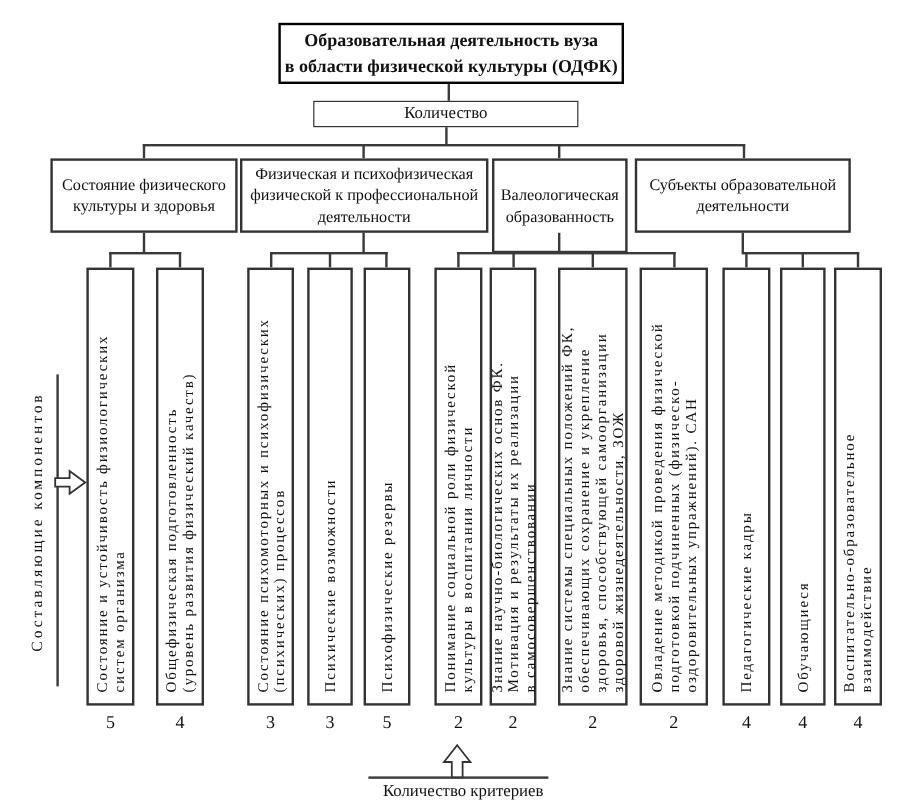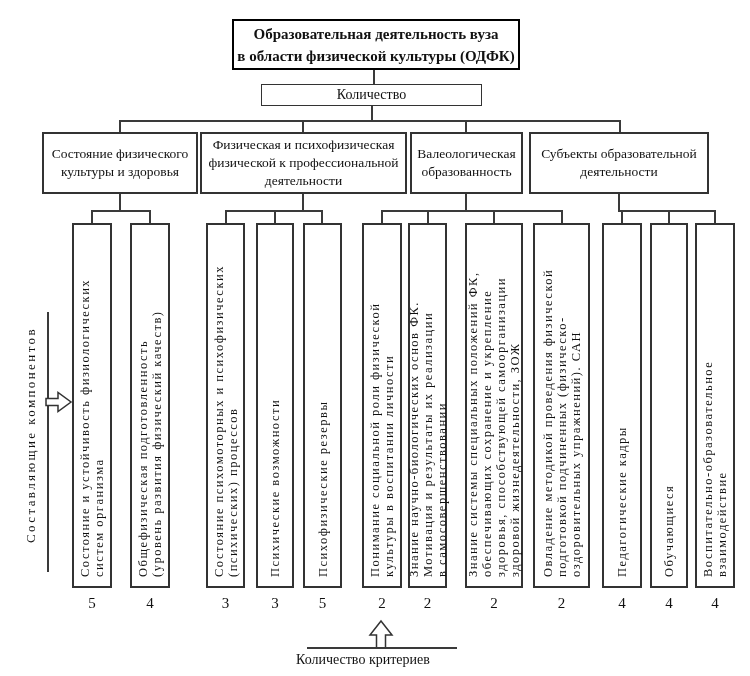--- a/index.html
+++ b/index.html
@@ -23,21 +23,21 @@
   }
   .vtext {
     writing-mode:vertical-rl; transform:rotate(180deg);
     white-space:pre-line; font-size:12.5px; line-height:1.12; letter-spacing:1.5px;
     box-sizing:border-box; padding:9px 1px; height:100%; text-align:left;
   }
   .hl, .vl { position:absolute; background:#3a3a3a; }
   .hl { height:1.5px; }
   .vl { width:1.5px; }
   .num { position:absolute; font-size:15px; text-align:center; }
-  .caption { position:absolute; font-size:14px; text-align:left; }
+  .caption { position:absolute; font-size:14px; text-align:center; }
   .leftcap {
     position:absolute; display:flex; align-items:center; justify-content:center;
   }
   .leftcap span {
     writing-mode:vertical-rl; transform:rotate(180deg);
     font-size:13px; letter-spacing:2.4px; white-space:nowrap;
   }
   svg.arrow { position:absolute; overflow:visible; }
 </style>
 </head>
@@ -64,21 +64,21 @@
 
   <div class="box header" style="left:42px;  top:132px; width:156px; height:62px;">
     <span>Состояние физического
 культуры и здоровья</span>
   </div>
   <div class="box header" style="left:200px; top:132px; width:207px; height:62px;">
     <span>Физическая и психофизическая
 физической к профессиональной
 деятельности</span>
   </div>
-  <div class="box header" style="left:410px; top:132px; width:113px; height:62px;">
+  <div class="box header" style="left:410px; top:132px; width:113px; height:79px;">
     <span>Валеологическая
 образованность</span>
   </div>
   <div class="box header" style="left:529px; top:132px; width:180px; height:62px;">
     <span>Субъекты образовательной
 деятельности</span>
   </div>
 
   <div class="vl" style="left:119px; top:194px; height:16px;"></div>
   <div class="vl" style="left:302px; top:194px; height:16px;"></div>

